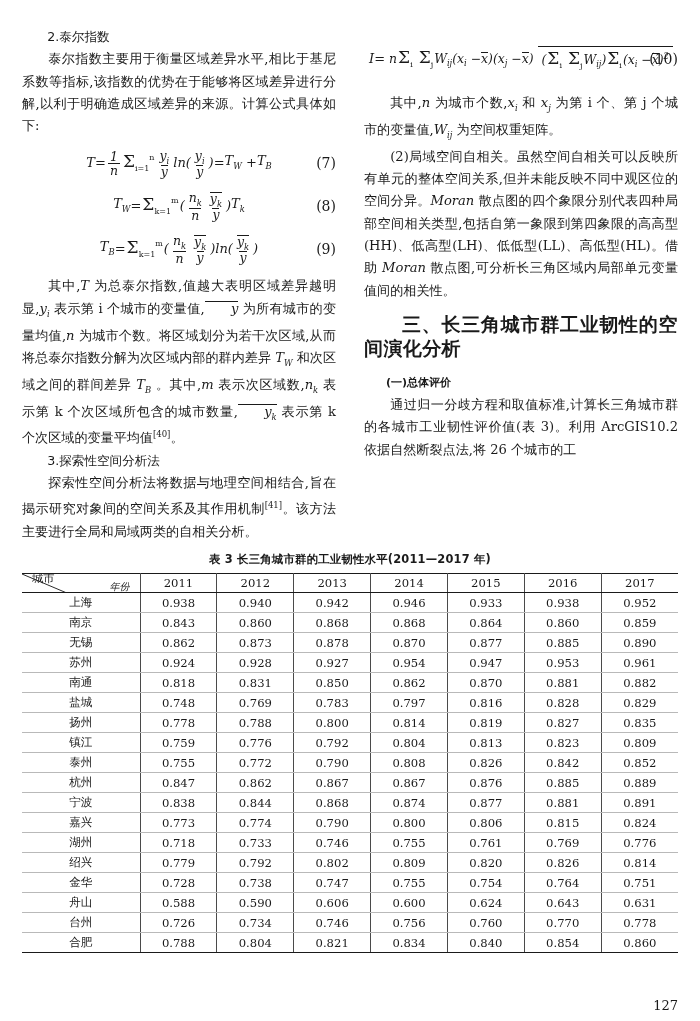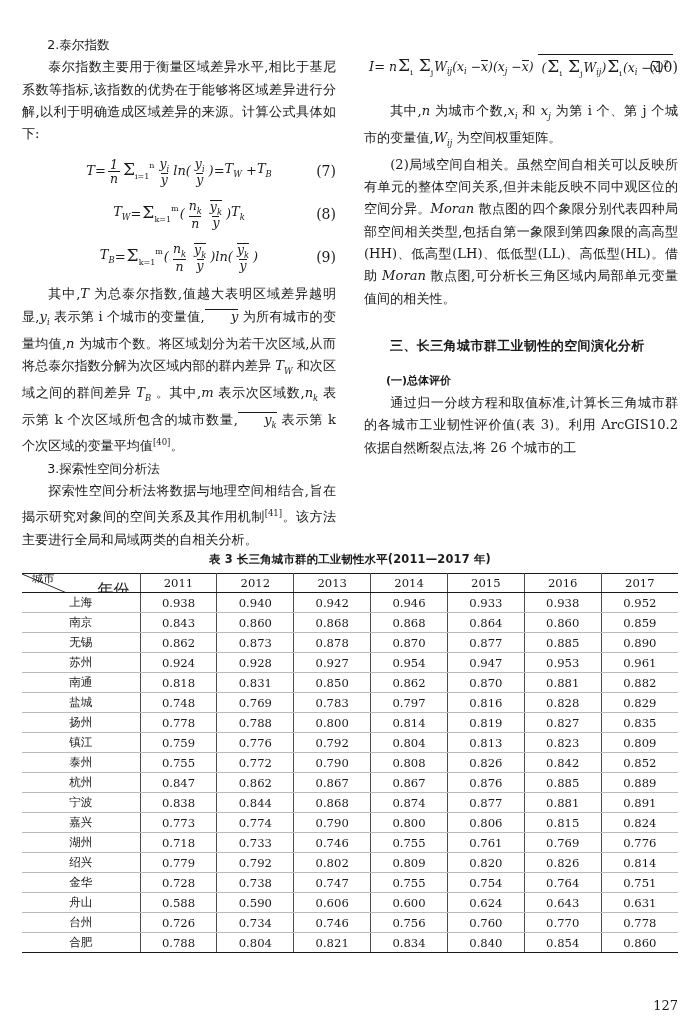--- a/index.html
+++ b/index.html
@@ -18,21 +18,21 @@
   .page {
     position: relative;
     width: 700px;
     height: 1021px;
     padding: 0;
   }
 
   
   .columns {
     position: absolute;
-    top: 34px;
+    top: 26px;
     left: 0;
     width: 700px;
     height: 500px;
     display: flex;
     gap: 28px;
     padding: 0 22px;
   }
   .col {
     width: 315px;
     font-size: 13.1px;
@@ -46,24 +46,24 @@
   }
   .subhead {
     text-indent: 2em;
     margin: 0;
     font-family: "DejaVu Sans", "Liberation Sans", sans-serif;
     font-size: 12.6px;
     line-height: 22.3px;
   }
   .sec-head {
     text-indent: 2em;
-    margin: 24px 0 0 0;
+    margin: 10px 0 0 0;
     font-family: "DejaVu Sans", "Liberation Sans", sans-serif;
     font-weight: bold;
-    font-size: 13px;
+    font-size: 19px;
     line-height: 24px;
     letter-spacing: 0.4px;
   }
   .sub-head-b {
     text-indent: 2em;
     margin: 12px 0 0 0;
     font-family: "DejaVu Sans", "Liberation Sans", sans-serif;
     font-weight: bold;
     font-size: 11px;
     line-height: 22.3px;
@@ -172,21 +172,22 @@
     overflow: hidden;
   }
   .corner .diag {
     position: absolute;
     inset: 0;
   }
   .corner .lbl-year {
     position: absolute;
     right: 10px;
     top: 6px;
-    font-size: 16px;
+    font-size: 10px;
+    font-style: italic;
   }
   .corner .lbl-city {
     position: absolute;
     left: 10px;
     bottom: 6px;
     font-size: 11.3px;
   }
   td.cityname { width: 118px; }
   td.val, th.yearcol { width: 76.8px; }
 

